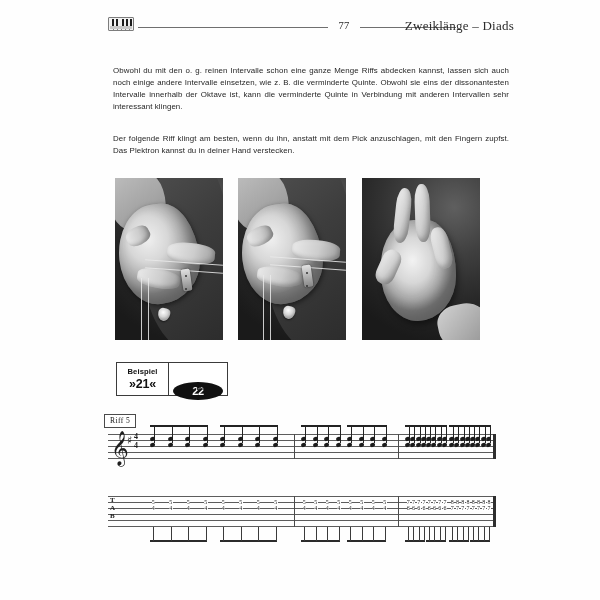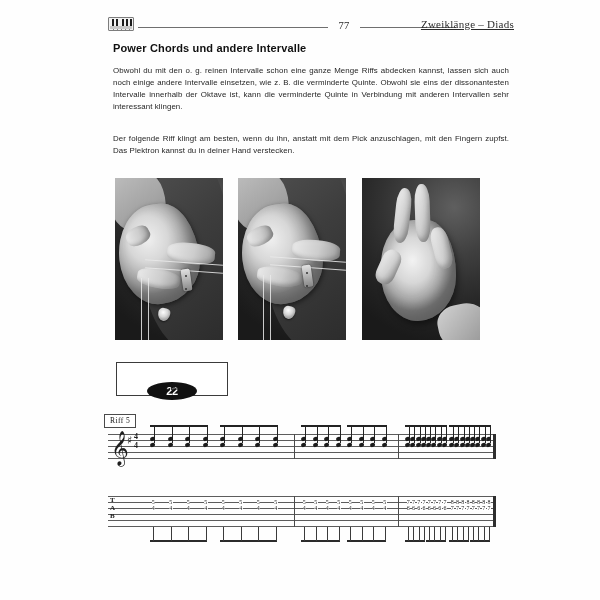--- a/index.html
+++ b/index.html
@@ -32,23 +32,23 @@
   .hrule{position:absolute;height:1px;background:#6f6f6f;top:11px;}
   .hrule.left{left:30px;width:190px;}
   .hrule.right{left:252px;width:96px;}
   .pageno{
     position:absolute;left:222px;top:4px;width:28px;
     text-align:center;font-size:10.5px;color:#272727;
     font-family:"Liberation Serif", serif;letter-spacing:.2px;
   }
   .runhead{
     position:absolute;right:0;top:2px;
-    font-size:11px;color:#2b2b2b;
+    font-size:13px;color:#2b2b2b;
     font-family:"Liberation Serif", serif;
-    letter-spacing:.25px;white-space:nowrap;text-decoration:underline;
+    letter-spacing:.25px;white-space:nowrap;
   }
 
   
   .h1{
     position:absolute;left:113px;top:42px;
     font-size:11px;font-weight:bold;color:#101010;
     letter-spacing:.15px;
   }
 
   
@@ -230,21 +230,20 @@
       <div class="vline" style="left:16px"></div>
       <div class="vline" style="left:20px"></div>
       <div class="base"></div>
     </div>
     <div class="hrule left"></div>
     <div class="pageno">77</div>
     <div class="hrule right"></div>
     <div class="runhead">Zweiklänge – Diads</div>
   </div>
 
-  <div class="h1">Power Chords und andere Intervalle</div>
 
   <div class="para" id="para1">Obwohl du mit den o. g. reinen Intervalle schon eine ganze Menge Riffs abdecken kannst, lassen sich auch noch einige andere Intervalle einsetzen, wie z. B. die verminderte Quinte. Obwohl sie eins der dissonantesten Intervalle innerhalb der Oktave ist, kann die verminderte Quinte in Verbindung mit anderen Intervallen sehr interessant klingen.</div>
   <div class="para" id="para2">Der folgende Riff klingt am besten, wenn du ihn, anstatt mit dem Pick anzuschlagen, mit den Fingern zupfst. Das Plektron kannst du in deiner Hand verstecken.</div>
 
   <div class="photos">
 
     <div class="photo" id="photo1">
       <div class="pb-dark"></div>
       <div class="pb-body"></div>
       <div class="pb-arm"></div>
@@ -286,20 +285,24 @@
       <div class="ph3-f" style="left:28%;top:6%;width:13%;height:34%;transform:rotate(6deg);"></div>
       <div class="ph3-f" style="left:45%;top:4%;width:13%;height:36%;transform:rotate(-2deg);"></div>
       <div class="ph3-f" style="left:60%;top:30%;width:14%;height:26%;transform:rotate(-14deg);"></div>
       <div class="ph3-f" style="left:14%;top:44%;width:16%;height:22%;transform:rotate(24deg);"></div>
       <div class="ph3-cuff"></div>
     </div>
 
   </div>
 
   <div class="badge">
+    <div class="badge-left">
+      <div class="b-top">Beispiel</div>
+      <div class="b-num">»21«</div>
+    </div>
     <div class="badge-right">
       <div class="cd-ellipse">
         <span>22</span>
       </div>
       <div class="cd-text"><span class="cd-big">CD</span><span>1-INDEX</span></div>
     </div>
   </div>
 
   <div class="riff">Riff  5</div>
 

